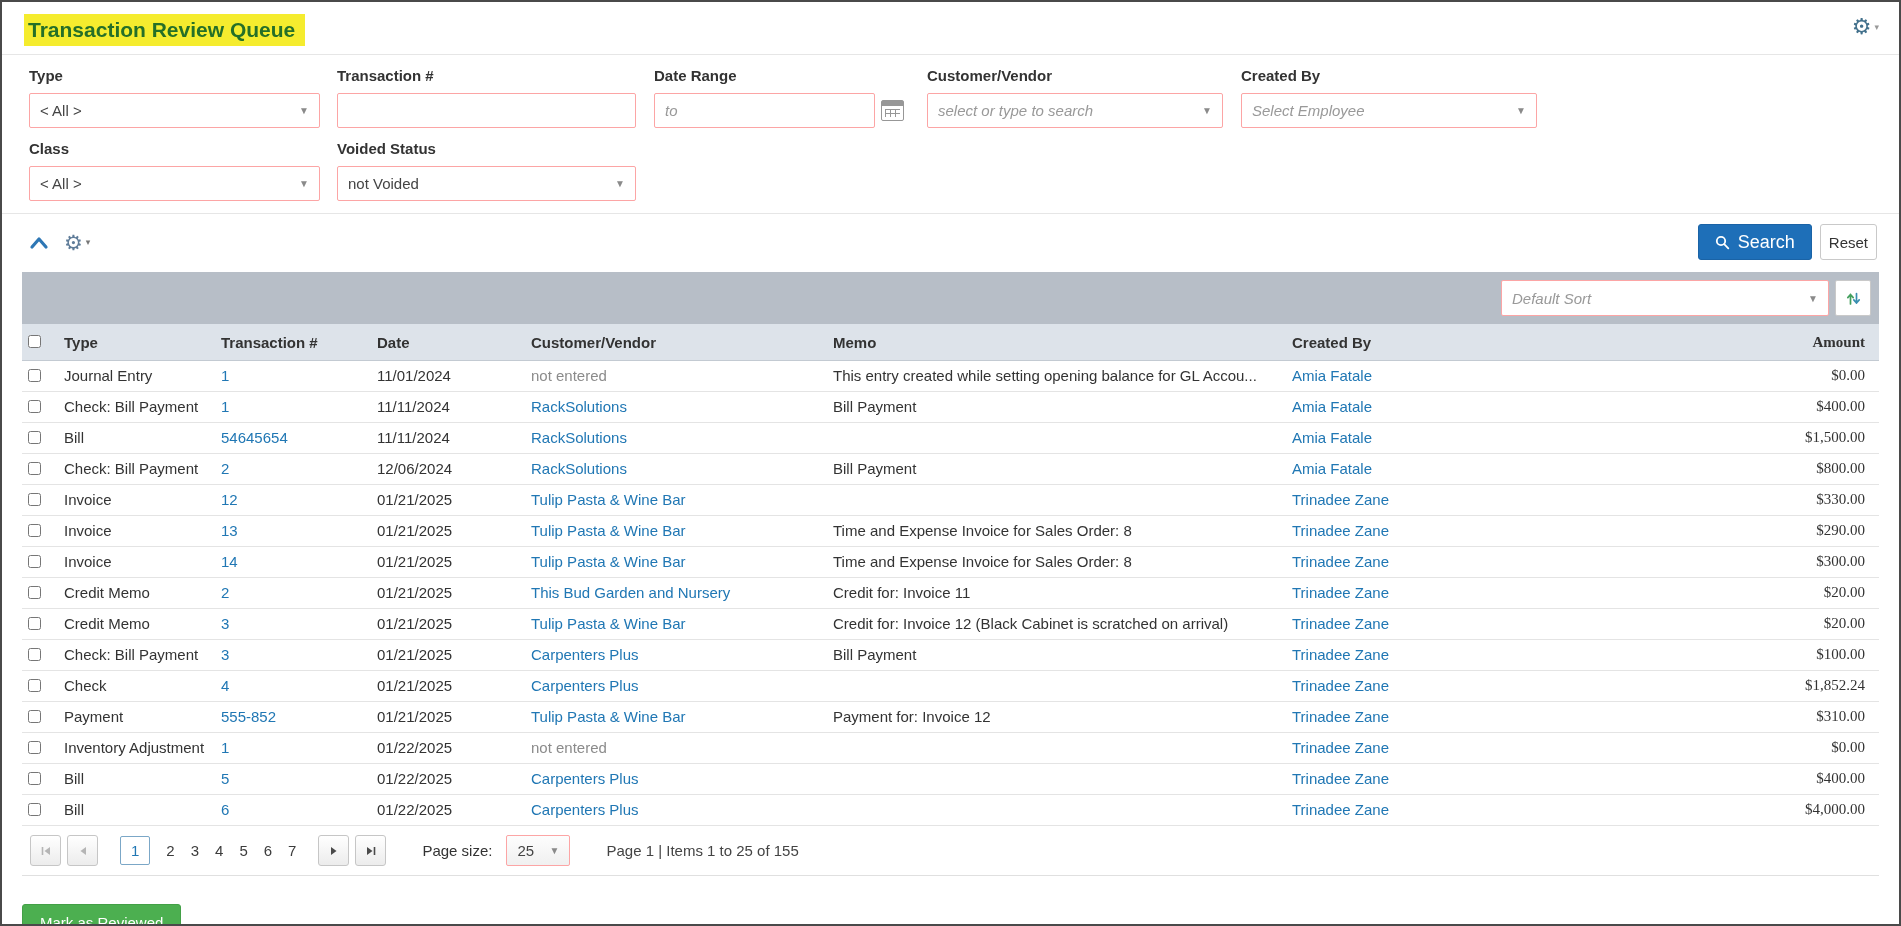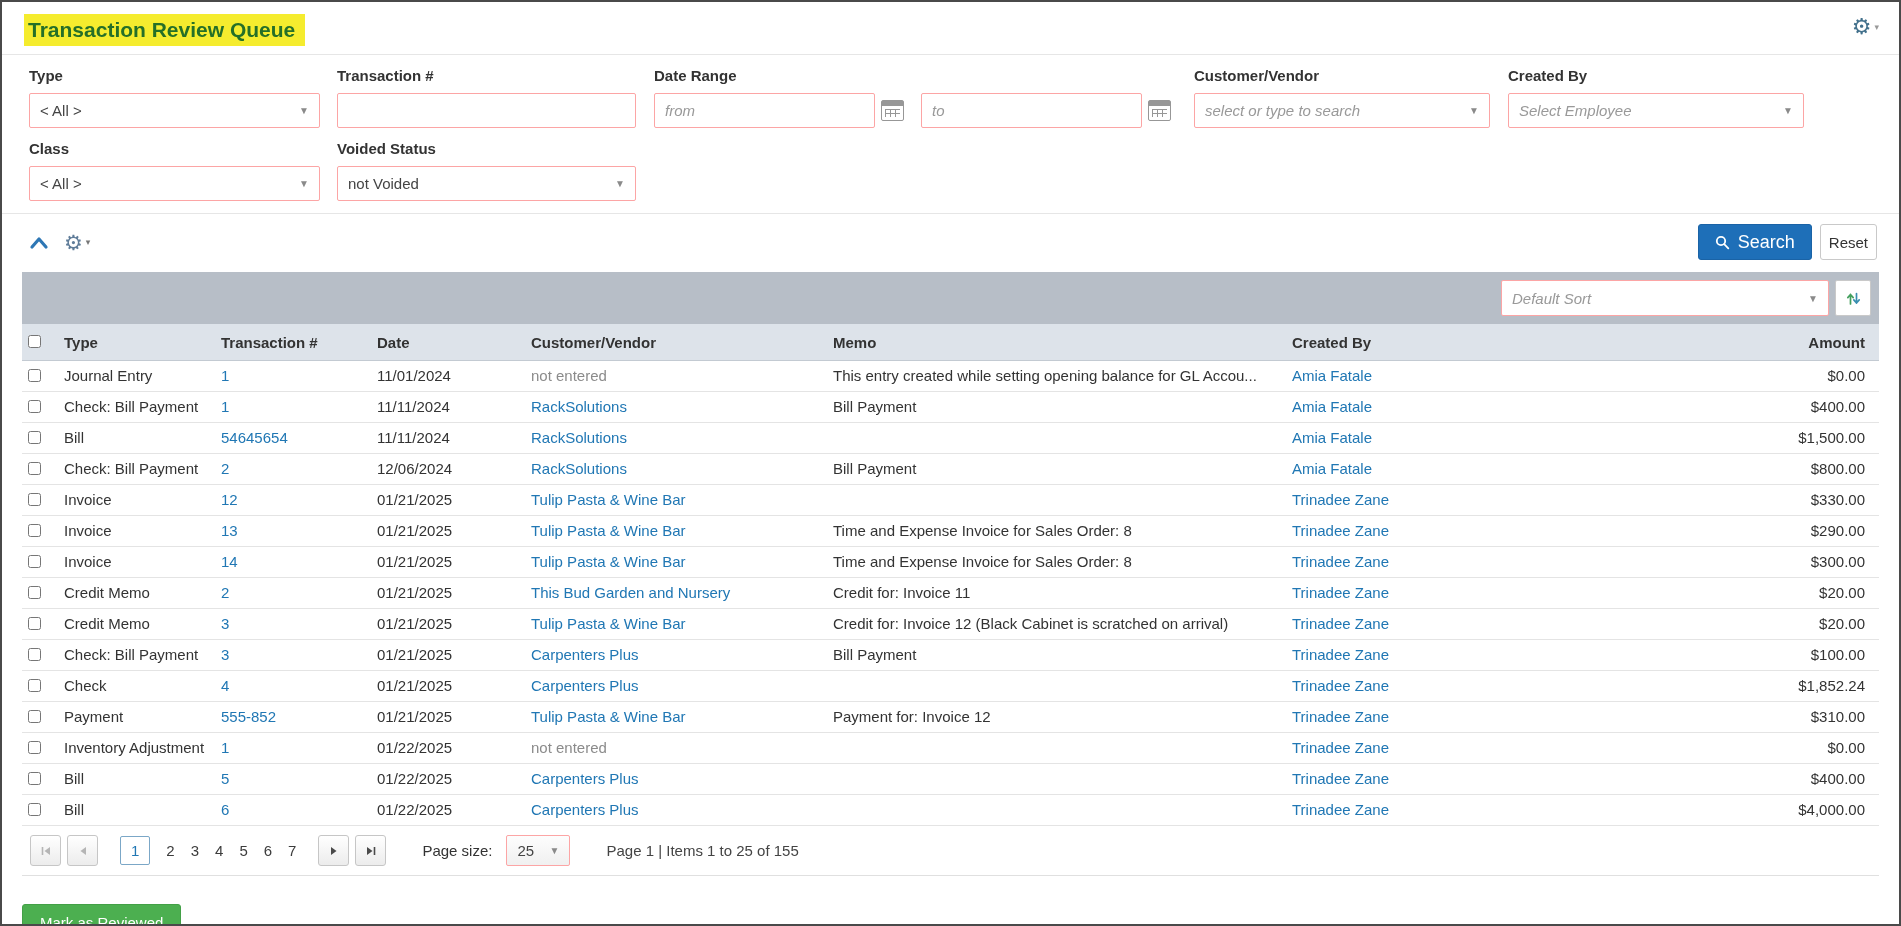--- a/index.html
+++ b/index.html
@@ -134,21 +134,21 @@
     padding: 9px 8px;
   }
   td {
     border-bottom: 1px solid #e4e4e4;
     padding: 6px 8px;
     font-size: 15px; vertical-align: top;
     overflow: hidden; white-space: normal;
   }
   .cb-cell { padding-left: 6px; }
   input[type="checkbox"] { width: 13px; height: 13px; cursor: pointer; margin-top: 2px; }
-  th.amount, td.amount { text-align: right; padding-right: 14px; }
+  th.amount, td.amount { text-align: right; padding-right: 14px; font-family: Liberation Serif, serif; }
   .link { color: #2077b4; text-decoration: none; cursor: pointer; }
   .muted { color: #8b8b8b; }
 
   
   .pager {
     display: flex; align-items: center;
     padding: 9px 8px;
     border-bottom: 1px solid #e0e0e0;
     gap: 6px;
   }
@@ -202,24 +202,20 @@
           <span class="caret">▼</span>
         </div>
       </div>
       <div class="field f-txn">
         <div class="flabel">Transaction #</div>
         <input class="textbox" type="text" value="" style="">
       </div>
       <div class="field">
         <div class="flabel">Date Range</div>
         <div class="date-pair">
-          <div class="date-group dg-from">
-            <input class="textbox date-from-input" type="text" placeholder="from" style="">
-            <span class="cal-icon"></span>
-          </div>
           <div class="date-group dg-to">
             <input class="textbox date-to-input" type="text" placeholder="to" style="">
             <span class="cal-icon"></span>
           </div>
         </div>
       </div>
       <div class="field f-cust">
         <div class="flabel">Customer/Vendor</div>
         <div class="select">
           <span class="placeholder">select or type to search</span>

